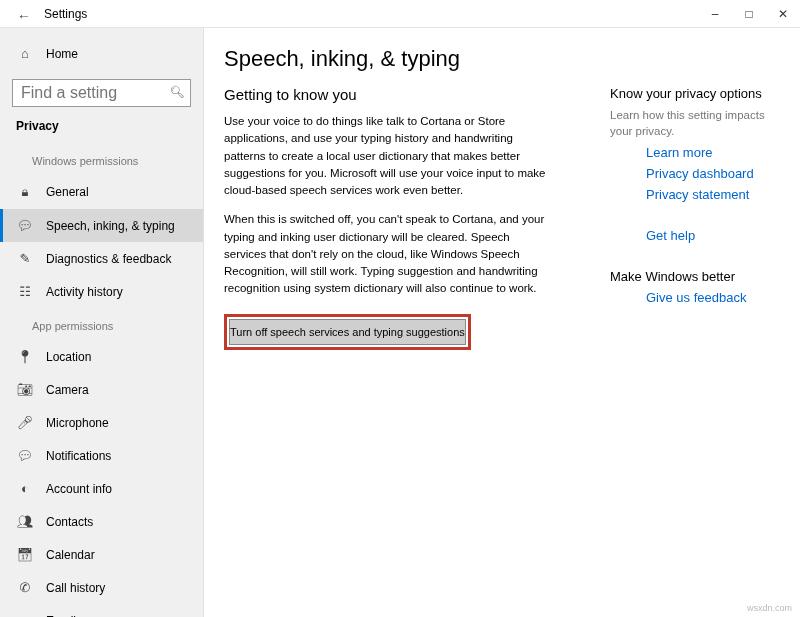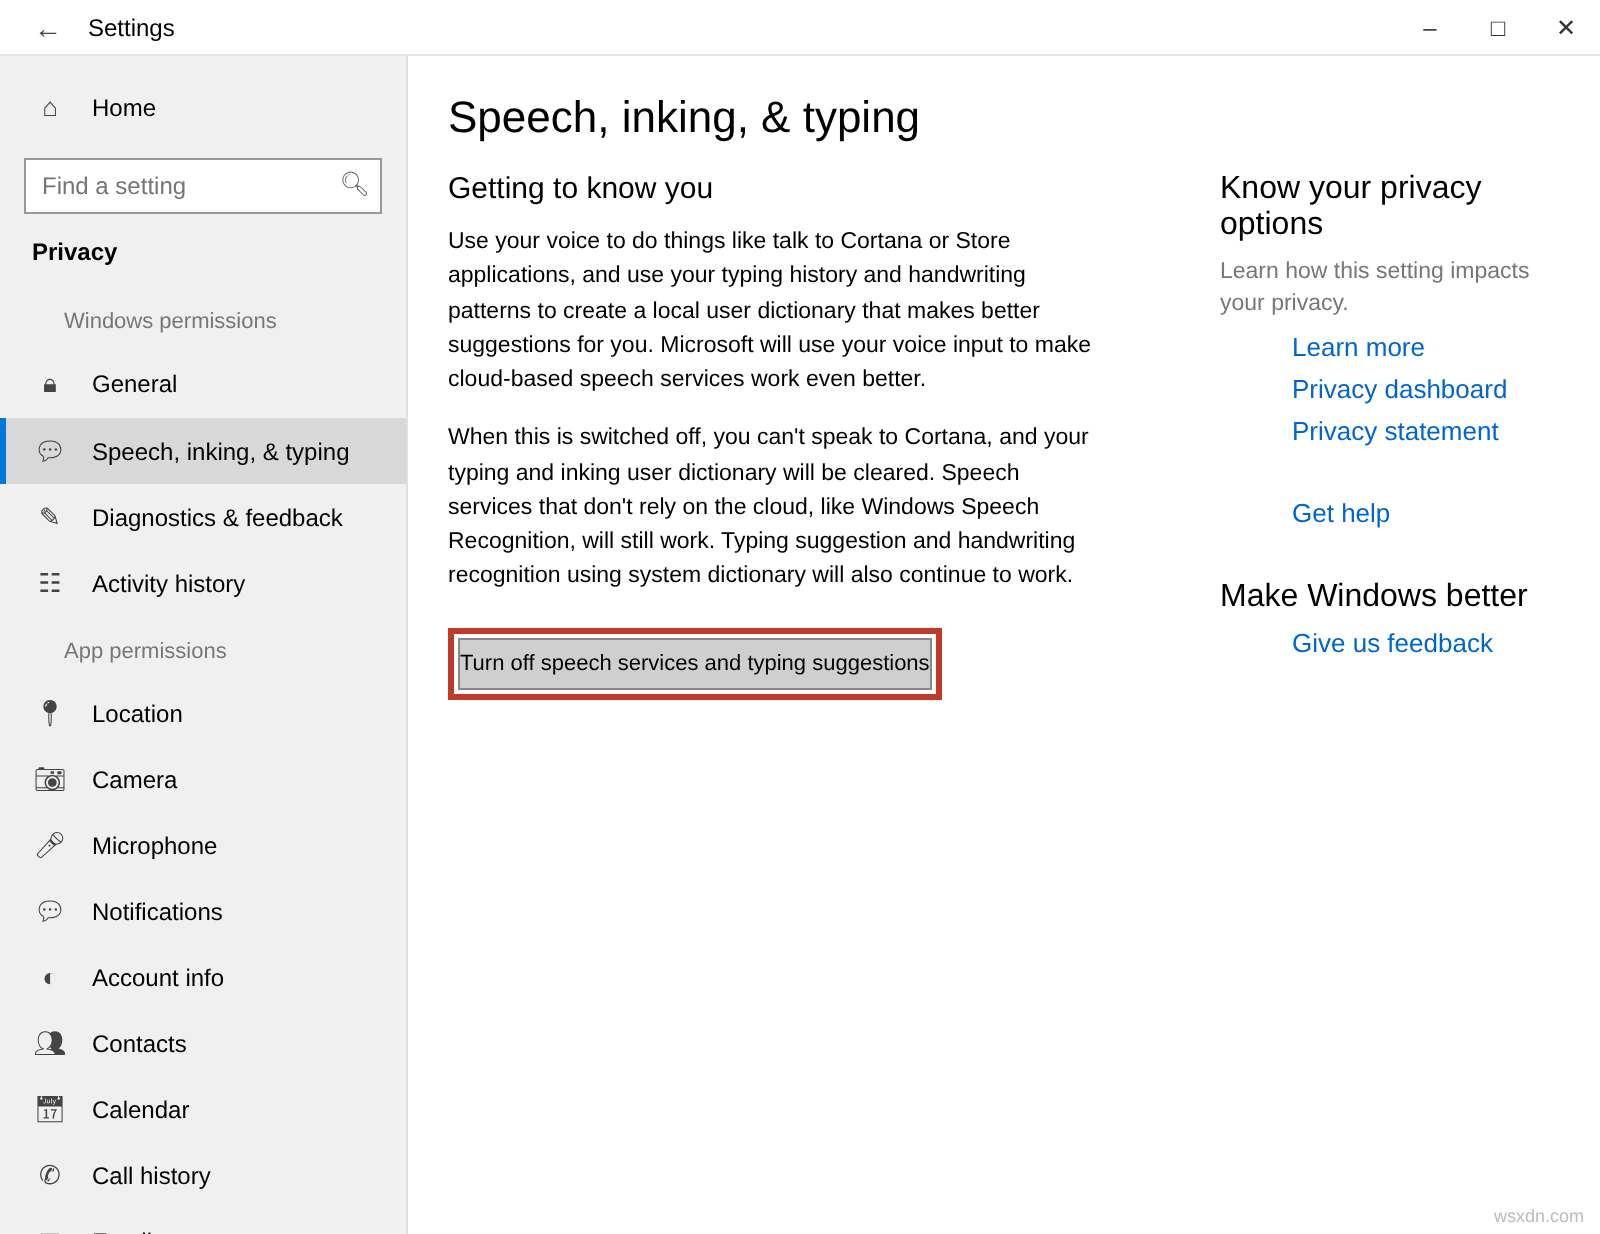--- a/index.html
+++ b/index.html
@@ -7,37 +7,37 @@
 .titlebar { height: 28px; display: flex; align-items: center; padding-left: 10px; border-bottom: 1px solid #e5e5e5; }
 .titlebar .back { width: 28px; text-align: center; font-size: 14px; color: #444; cursor: pointer; }
 .titlebar .title { font-size: 12px; margin-left: 6px; text-align: center; }
 .titlebar .controls { margin-left: auto; display: flex; }
 .titlebar .controls div { width: 34px; height: 28px; text-align: center; line-height: 28px; font-size: 12px; color: #333; cursor: pointer; }
 .layout { display: flex; height: calc(617px - 28px); }
 .sidebar { width: 210px; background: #f0f0f0; border-right: 1px solid #e0e0e0; padding-top: 10px; overflow-y: auto; }
 .home { display: flex; align-items: center; padding: 8px 16px; cursor: pointer; }
 .home .ico, .navitem .ico { width: 18px; display: inline-block; text-align: center; margin-right: 12px; color: #444; font-size: 13px; }
 .search { margin: 10px 12px 12px; position: relative; }
-.search input { width: 100%; height: 28px; padding: 0 24px 0 8px; border: 1px solid #999; background: #fff; font-size: 12px; color: #666; }
+.search input { width: 100%; height: 28px; padding: 0 24px 0 8px; border: 1px solid #999; background: #fff; font-size: 16px; color: #666; }
 .search .mag { position: absolute; right: 6px; top: 6px; color: #666; font-size: 12px; }
 .cathead { font-weight: 600; padding: 0 16px 10px; font-size: 12px; }
 .grouplabel { color: #777; font-size: 11px; padding: 12px 32px 8px; }
 .navitem { display: flex; align-items: center; padding: 9px 16px; cursor: pointer; font-size: 12px; }
 .navitem.active { background: #d8d8d8; border-left: 3px solid #0078d7; padding-left: 13px; }
 .content { flex: 1; padding: 18px 20px; display: flex; }
 .main { width: 360px; }
 .main h1 { font-weight: 400; font-size: 22px; margin-bottom: 14px; }
 .main h2 { font-weight: 400; font-size: 15px; margin-bottom: 10px; }
 .main p { font-size: 11.5px; line-height: 1.5; margin-bottom: 12px; max-width: 330px; }
 .turnoff { display: inline-block; border: 3px solid #c0392b; padding: 2px; margin: 4px 0 14px; }
 .turnoff button { background: #cfcfcf; border: 1px solid #888; padding: 6px 0; font-size: 11px; cursor: pointer; }
 .link { color: #0066cc; font-size: 13px; cursor: pointer; display: block; margin-bottom: 6px; margin-left: 36px; }
 .aside { margin-left: 26px; padding-top: 40px; width: 170px; }
 .aside .sect { margin-bottom: 26px; }
-.aside h3 { font-weight: 400; font-size: 16px; margin-bottom: 6px; }
+.aside h3 { font-weight: 400; font-size: 13px; margin-bottom: 6px; }
 .aside .muted { color: #777; font-size: 11.5px; line-height: 1.4; margin-bottom: 6px; }
 .watermark { position: absolute; bottom: 4px; right: 8px; font-size: 9px; color: #bbb; }
 </style>
 </head>
 <body>
 
 <div class="titlebar">
   <div class="back">←</div>
   <div class="title">Settings</div>
   <div class="controls">

